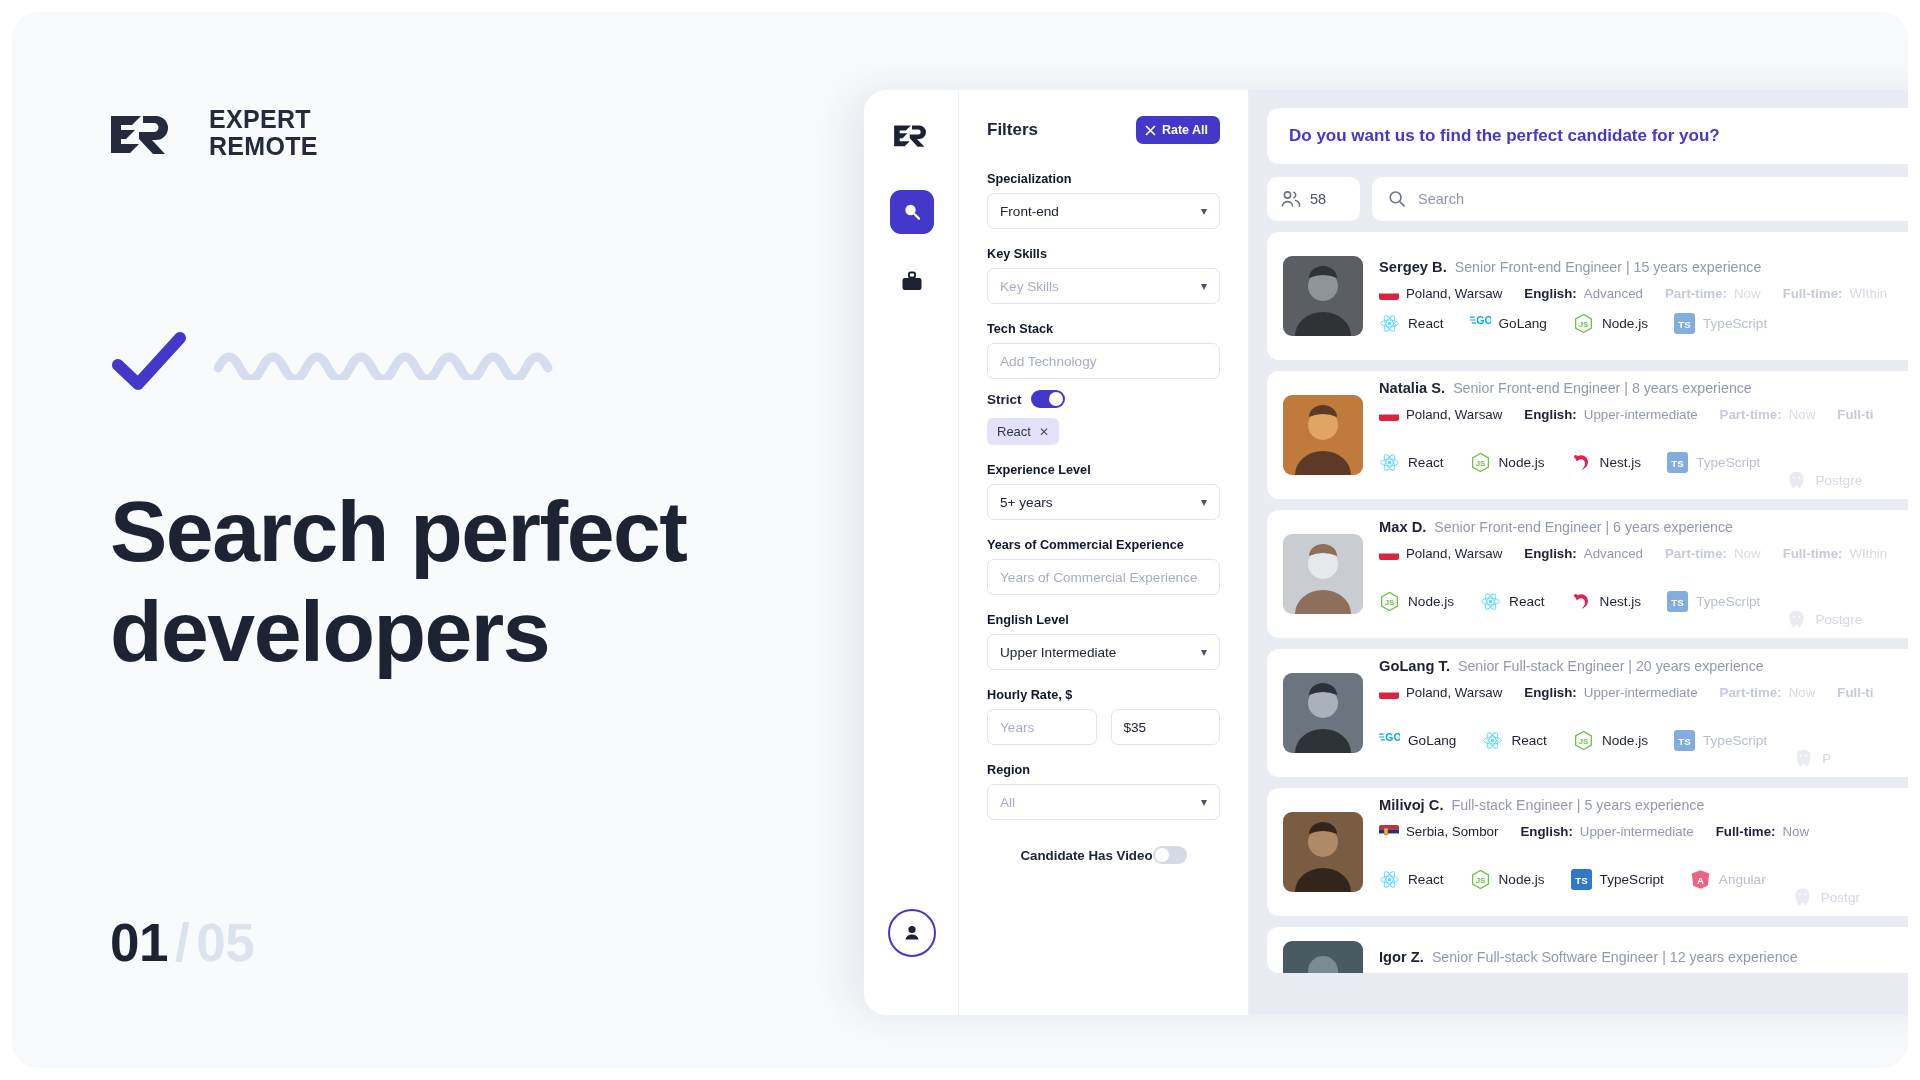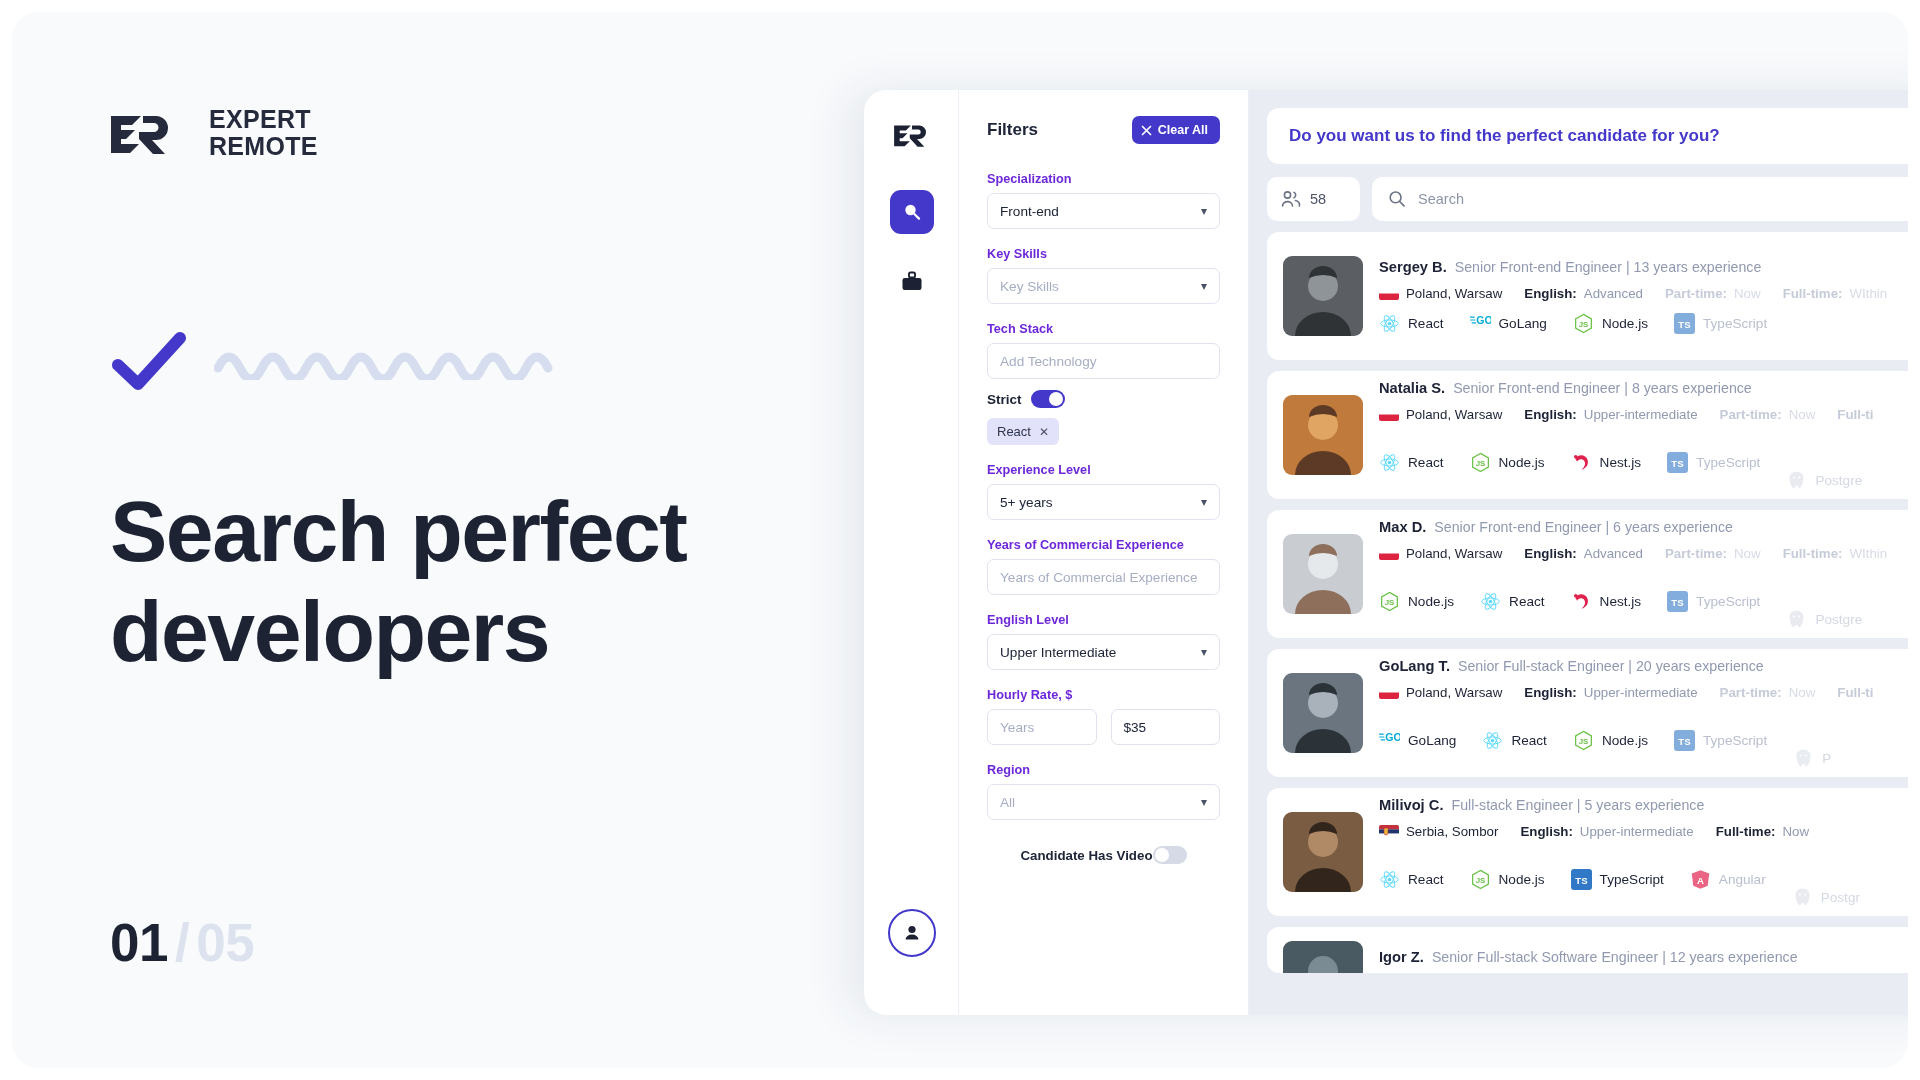--- a/index.html
+++ b/index.html
@@ -68,21 +68,21 @@
   .filters { width: 290px; flex: 0 0 290px; padding: 26px 28px 0 28px; border-right: 1px solid #eceff5; }
   .filters-head { display: flex; align-items: center; justify-content: space-between; margin-bottom: 28px; }
   .filters-title { font-size: 17px; font-weight: bold; color: #20263a; }
   .clear-all {
     background: #4338ca; color: #fff; border: none; border-radius: 7px;
     font-size: 12.5px; font-weight: bold; padding: 7px 12px 7px 9px;
     display: flex; align-items: center; gap: 6px; cursor: pointer;
     font-family: "Liberation Sans", sans-serif;
   }
   .fgroup { margin-bottom: 18px; }
-  .flabel { font-size: 12.7px; font-weight: bold; color: #6d28d9; margin-bottom: 7px; display: block; }
+  .flabel { font-size: 12.7px; font-weight: bold; color: #0f172a; margin-bottom: 7px; display: block; }
   .fctl {
     width: 100%; height: 36px; border: 1px solid #dfe3ee; border-radius: 7px;
     background: #fff; padding: 0 12px; font-size: 13.6px; color: #20263a;
     display: flex; align-items: center; justify-content: space-between;
     font-family: "Liberation Sans", sans-serif;
   }
   .fctl.ph, .fctl .ph { color: #a7aec4; }
   .chev { color: #4a5268; font-size: 12px; line-height: 1; }
   .strict-row { display: flex; align-items: center; gap: 9px; margin: 11px 0 10px; }
   .strict-label { font-size: 13.5px; font-weight: bold; color: #20263a; }
@@ -218,21 +218,21 @@
     </div>
 
     <div class="filters">
 
       <div class="filters-head">
         <div class="filters-title">Filters</div>
         <button class="clear-all">
           <svg width="11" height="11" viewBox="0 0 11 11">
             <path d="M1.5 1.5 L9.5 9.5 M9.5 1.5 L1.5 9.5" stroke="#ffffff" stroke-width="1.7" stroke-linecap="round"></path>
           </svg>
-          <span>Clear All</span>
+          <span>Rate All</span>
         </button>
       </div>
 
       <div class="fgroup">
         <span class="flabel">Specialization</span>
         <div class="fctl">
           <span>Front-end</span>
           <span class="chev">▾</span>
         </div>
       </div>
@@ -345,21 +345,21 @@
             <div class="avatar">
     <svg viewBox="0 0 80 80">
                 <rect width="80" height="80" fill="#5b5f63"></rect>
     <circle cx="40" cy="30" r="15" fill="#8e9498"></circle>
     <path d="M12 80 a28 24 0 0 1 56 0 Z" fill="#2f3336"></path>
     <path d="M26 22 a14 12 0 0 1 28 0 q-14 -6 -28 0 Z" fill="#2f3336"></path>
               </svg></div>
             <div class="card-body">
         <div class="row1">
           <span class="c-name">Sergey B.</span>
-          <span class="c-role">Senior Front-end Engineer | 13 years experience</span>
+          <span class="c-role">Senior Front-end Engineer | 15 years experience</span>
         </div>
         <div class="row2">
                 <span class="meta"><span class="flag"><svg viewBox="0 0 20 13">
                       <rect width="20" height="6.5" fill="#fff"></rect>
                       <rect y="6.5" width="20" height="6.5" fill="#dc2440"></rect>
                     </svg></span>Poland, Warsaw</span>
                 <span class="meta">
                   <b>English:</b>
                   <span class="v">Advanced</span>
                 </span>

